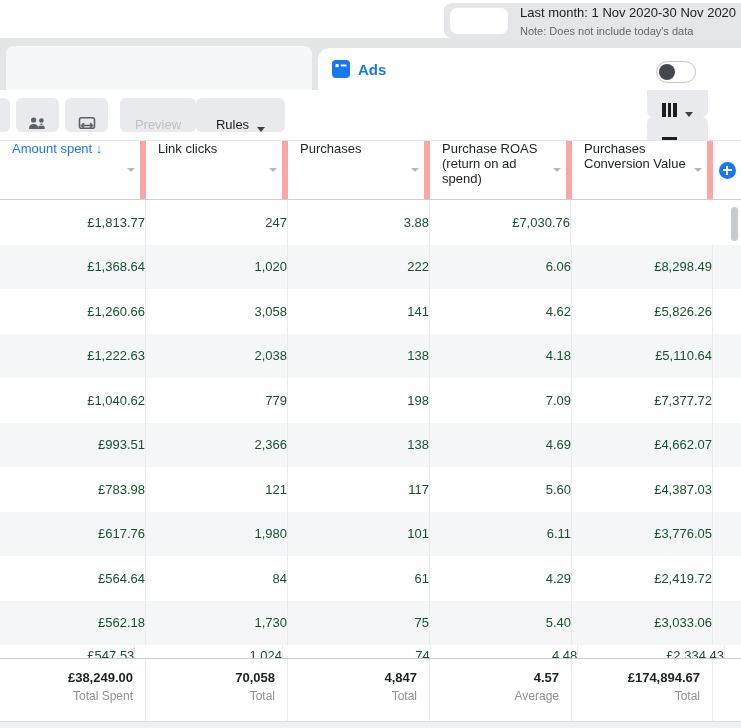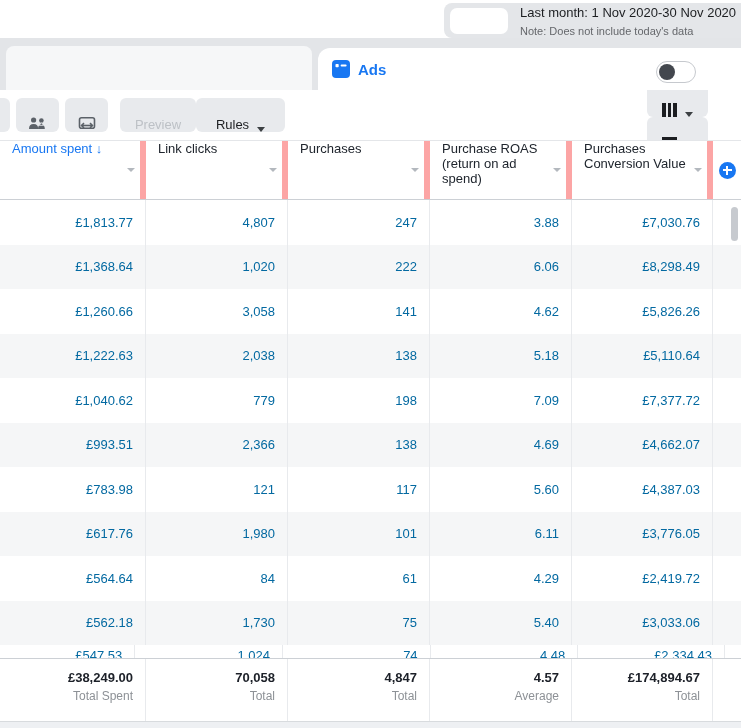--- a/index.html
+++ b/index.html
@@ -64,21 +64,21 @@
   .th-plus { flex:1; display:flex; align-items:center; justify-content:center; }
   .plus-btn { width:17px; height:17px; border-radius:50%; background:#1877f2; position:relative;
     border:none; cursor:pointer; }
   .plus-btn::before, .plus-btn::after { content:""; position:absolute; background:#fff; }
   .plus-btn::before { left:4px; right:4px; top:7.5px; height:2px; }
   .plus-btn::after { top:4px; bottom:4px; left:7.5px; width:2px; }
 
   .tr { display:flex; height:44.5px; background:#fff; }
   .tr.alt { background:#f5f6f7; }
   .td { height:100%; display:flex; align-items:center; justify-content:flex-end;
-    padding-right:12px; font-size:13px; color:#0369a1; border-right:1px solid #e8eaed; }
+    font-size:13px; color:#14532d; border-right:1px solid #e8eaed; }
   .td-sp { flex:1; }
   .partial-clip { height:13px; overflow:hidden; }
   .partial-clip .tr { margin-top:-12px;gap:16px; }
 
   .totals { display:flex; height:64px; background:#fff; border-top:1px solid #ccd0d5;
     border-bottom:1px solid #d8dbde; }
   .tcell { display:flex; flex-direction:column; align-items:flex-end; padding:11px 12px 0 0;
     border-right:1px solid #e8eaed; }
   .tval { font-size:13px; font-weight:bold; color:#1c2028; line-height:16px; }
   .tlab { font-size:12px; color:#8d9196; margin-top:3px; }
@@ -196,23 +196,20 @@
     <div class="th-plus">
       <button class="plus-btn"></button>
     </div>
   </div>
 
   <div>
   <div class="tr">
     <div class="td c0">
           <span>£1,813.77</span>
         </div>
-    <div class="td c1">
-          <span>4,807</span>
-        </div>
     <div class="td c2">
           <span>247</span>
         </div>
     <div class="td c3">
           <span>3.88</span>
         </div>
     <div class="td c4">
           <span>£7,030.76</span>
         </div>
     <div class="td-sp"></div>
@@ -260,21 +257,21 @@
     <div class="td c0">
           <span>£1,222.63</span>
         </div>
     <div class="td c1">
           <span>2,038</span>
         </div>
     <div class="td c2">
           <span>138</span>
         </div>
     <div class="td c3">
-          <span>5.18</span>
+          <span>4.18</span>
         </div>
     <div class="td c4">
           <span>£5,110.64</span>
         </div>
     <div class="td-sp"></div>
   </div>
 
   <div class="tr">
     <div class="td c0">
           <span>£1,040.62</span>

